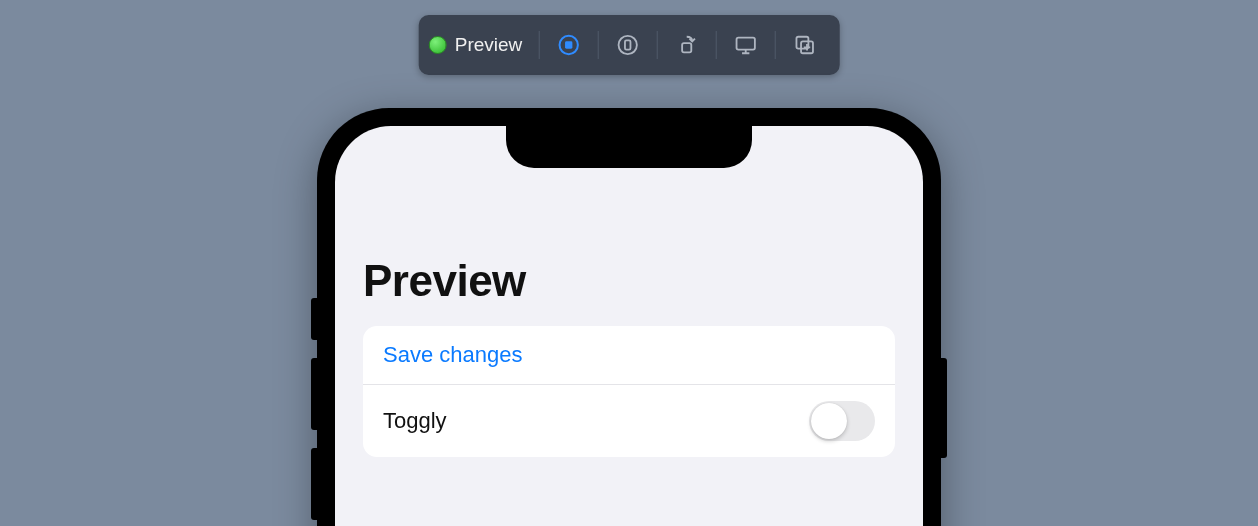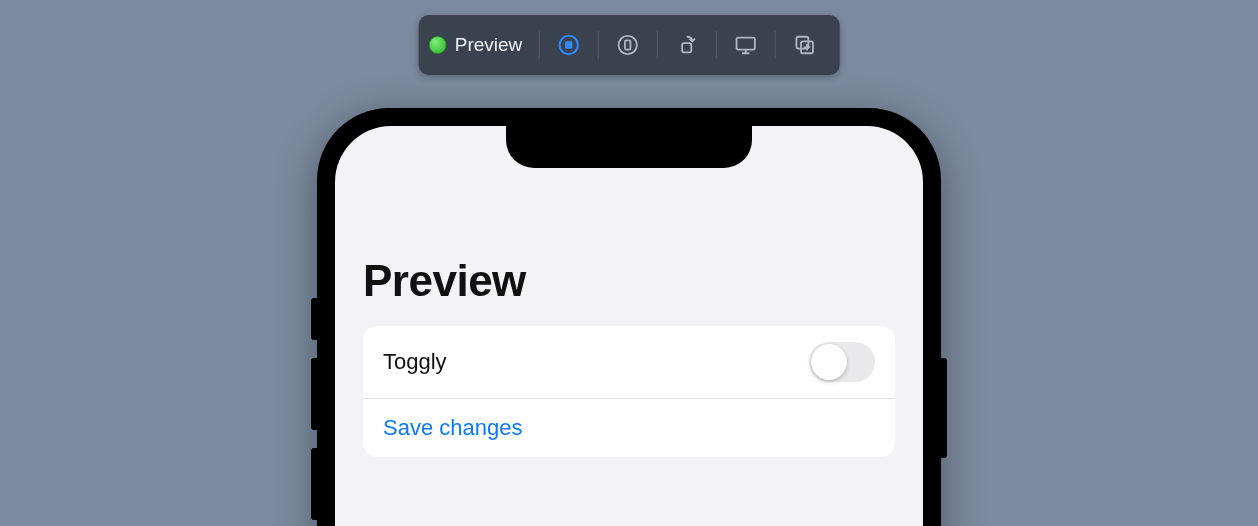--- a/index.html
+++ b/index.html
@@ -206,24 +206,24 @@
 <div class="phone">
   <div class="side-btn b1"></div>
   <div class="side-btn b2"></div>
   <div class="side-btn right"></div>
   <div class="screen">
     <div class="notch"></div>
     <div class="content">
       <h1 class="page-title">Preview</h1>
       <div class="card">
         <div class="row">
+          <span class="row-label link">Save changes</span>
+        </div>
+        <div class="row">
           <span class="row-label">Toggly</span>
           <div class="toggle">
             <div class="knob"></div>
           </div>
         </div>
-        <div class="row">
-          <span class="row-label link">Save changes</span>
-        </div>
       </div>
     </div>
   </div>
 </div>
 
 </body></html>

